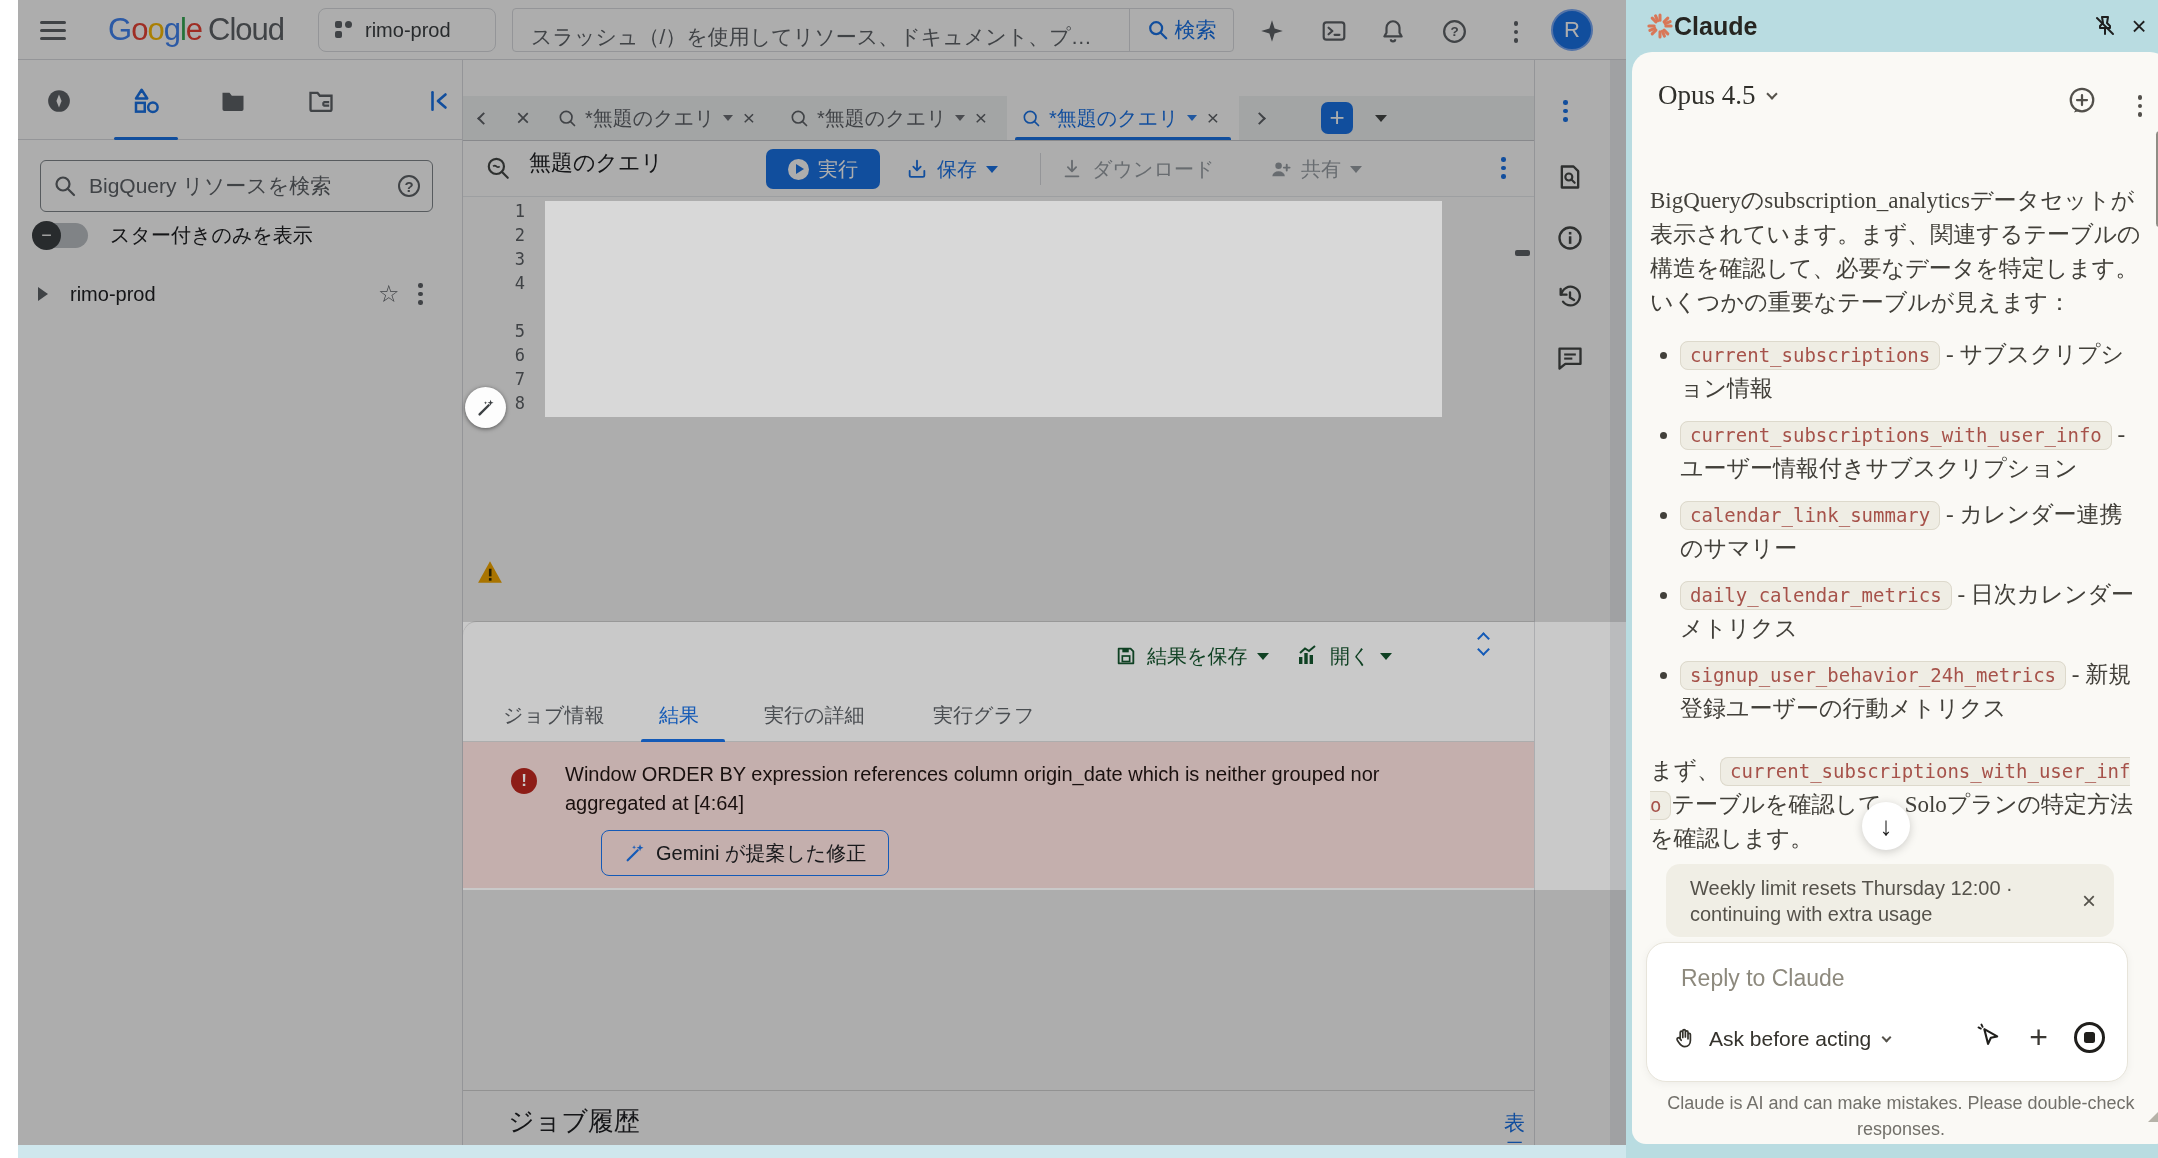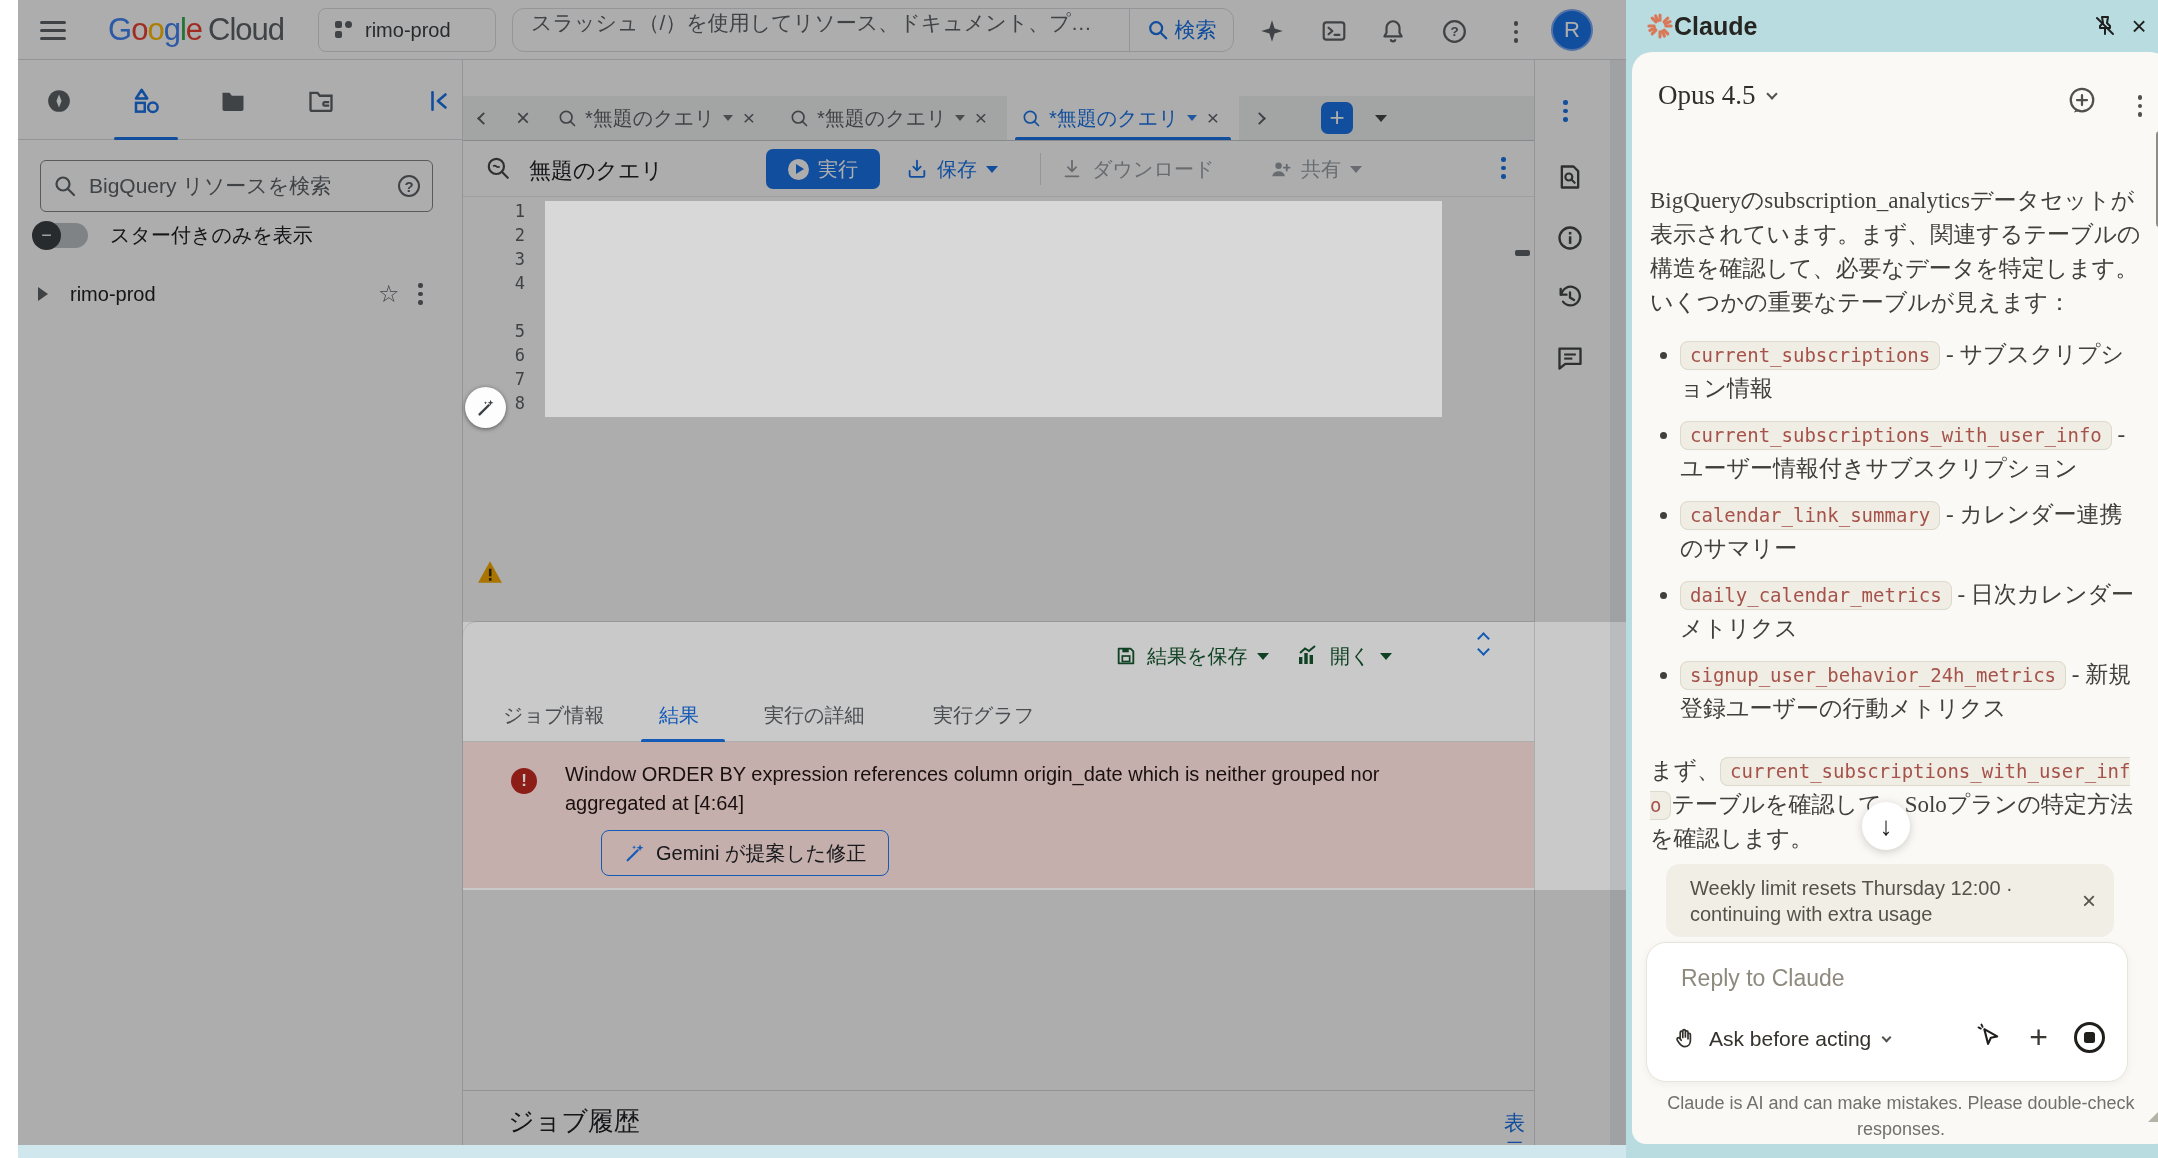--- a/index.html
+++ b/index.html
@@ -22,22 +22,22 @@
   .topbar { left:0; top:0; width:1608px; height:60px; background:#fff; border-bottom:1px solid #dadce0; z-index:5;}
   .burger { left:22px; top:21px; width:26px; height:19px; display:flex; flex-direction:column; justify-content:space-between; cursor:pointer;}
   .burger i { height:2.6px; background:#5f6368; border-radius:2px; display:block;}
   .glogo { left:90px; top:12px; font-size:31px; letter-spacing:-1px; font-weight:500; white-space:nowrap;}
   .glogo .c { color:#5f6368; font-weight:400; margin-left:6px;}
   .projchip { left:300px; top:8px; width:178px; height:44px; border:1px solid #dadce0; border-radius:8px;
       display:flex; align-items:center; gap:12px; padding:0 16px; font-size:20px; color:#3c4043; background:#fff;}
   .pgrid { width:18px; height:18px; display:grid; grid-template-columns:7px 7px; grid-template-rows:7px 7px; gap:3px;}
   .pgrid i { background:#5f6368; border-radius:2px;}
   .pgrid i:nth-child(2){ border-radius:50%; }
-  .searchbar { left:494px; top:8px; width:722px; height:44px; border:1px solid #dadce0; border-radius:12px;
-      background:#fff; display:flex; align-items:flex-start;}
+  .searchbar { left:494px; top:8px; width:722px; height:44px; border:1px solid #dadce0; border-radius:4px;
+      background:#fff; display:flex; align-items:flex-end;}
   .searchbar .ph { flex:1; padding:0 18px; font-size:21px; color:#5f6368; white-space:nowrap; overflow:hidden; text-overflow:ellipsis;}
   .searchbar .seg { width:104px; height:100%; border-left:1px solid #dadce0; display:flex; align-items:center;
       justify-content:center; gap:6px; color:#1a73e8; font-size:21px; font-weight:500; cursor:pointer;}
   .tbicon { top:17px; width:28px; height:28px; color:#5f6368; display:flex; align-items:center; justify-content:center; cursor:pointer;}
   .avatar { left:1533px; top:9px; width:42px; height:42px; border-radius:50%; background:#1a73e8;
       border:2.5px solid #7baaf7; color:#fff; font-size:22px; font-weight:500; display:flex; align-items:center; justify-content:center; cursor:pointer;}
 
   
   .sidebar { left:0; top:60px; width:445px; height:1085px; background:#fff; z-index:4;}
   .navrow { left:0; top:0; width:100%; height:80px; border-bottom:1px solid #dadce0;}
@@ -78,21 +78,21 @@
   .qtab .lbl { white-space:nowrap; overflow:hidden; text-overflow:ellipsis; max-width:140px;}
   .qtab .tri { border-top-width:6px; border-left-width:5px; border-right-width:5px; opacity:.9;}
   .qtab .x { font-size:21px; margin-left:2px;}
   .qtab.active { background:#fff; color:#1a73e8;}
   .qtab.active::after { content:""; position:absolute; left:8px; right:8px; bottom:0; height:3px; background:#1a73e8; border-radius:2px 2px 0 0;}
   .addtab { width:32px; height:32px; margin-left:42px; background:#1a73e8; color:#fff; border-radius:7px;
       font-size:26px; line-height:30px; text-align:center; cursor:pointer;}
   .addcaret { margin-left:22px; color:#444746; cursor:pointer;}
 
   .edtoolbar { left:0; top:81px; width:1071px; height:56px; background:#fff; border-bottom:1px solid #e8eaed;}
-  .tbtitle { left:66px; top:15px; font-size:22px; color:#202124;}
+  .tbtitle { left:66px; top:7px; font-size:22px; color:#202124;}
   .runbtn { left:303px; top:8px; width:114px; height:40px; background:#1a73e8; border-radius:7px; color:#fff;
       display:flex; align-items:center; justify-content:center; gap:9px; font-size:20px; cursor:pointer;}
   .runbtn .disc { width:21px; height:21px; border-radius:50%; background:#fff; display:flex; align-items:center; justify-content:center;}
   .runbtn .disc .play { width:0; height:0; border-top:5px solid transparent; border-bottom:5px solid transparent;
       border-left:8px solid #1a73e8; margin-left:2px;}
   .txtbtn { top:8px; height:40px; display:flex; align-items:center; gap:9px; font-size:20px; cursor:pointer;}
   .blue { color:#1a73e8; } .gray { color:#9aa0a6; }
   .tbdivider { left:577px; top:12px; width:1px; height:32px; background:#dadce0;}
 
   .gutter-num { left:28px; width:34px; text-align:right; font-size:17px; color:#5f6368; font-family:"DejaVu Sans Mono", monospace;}

